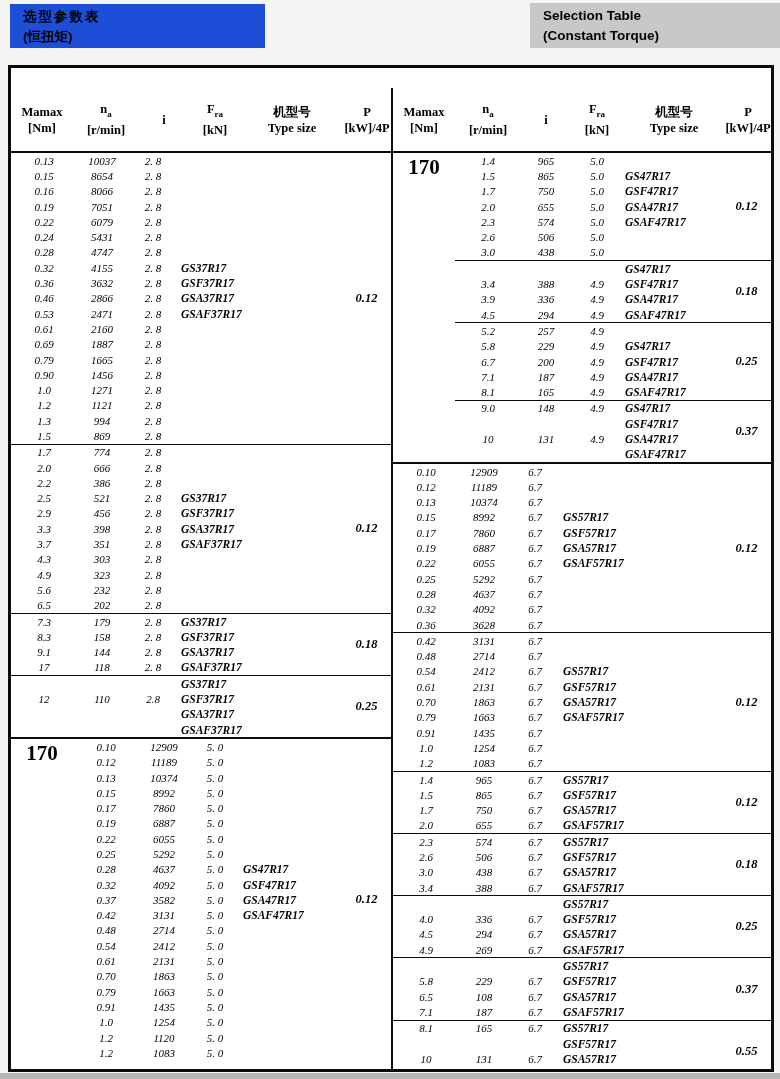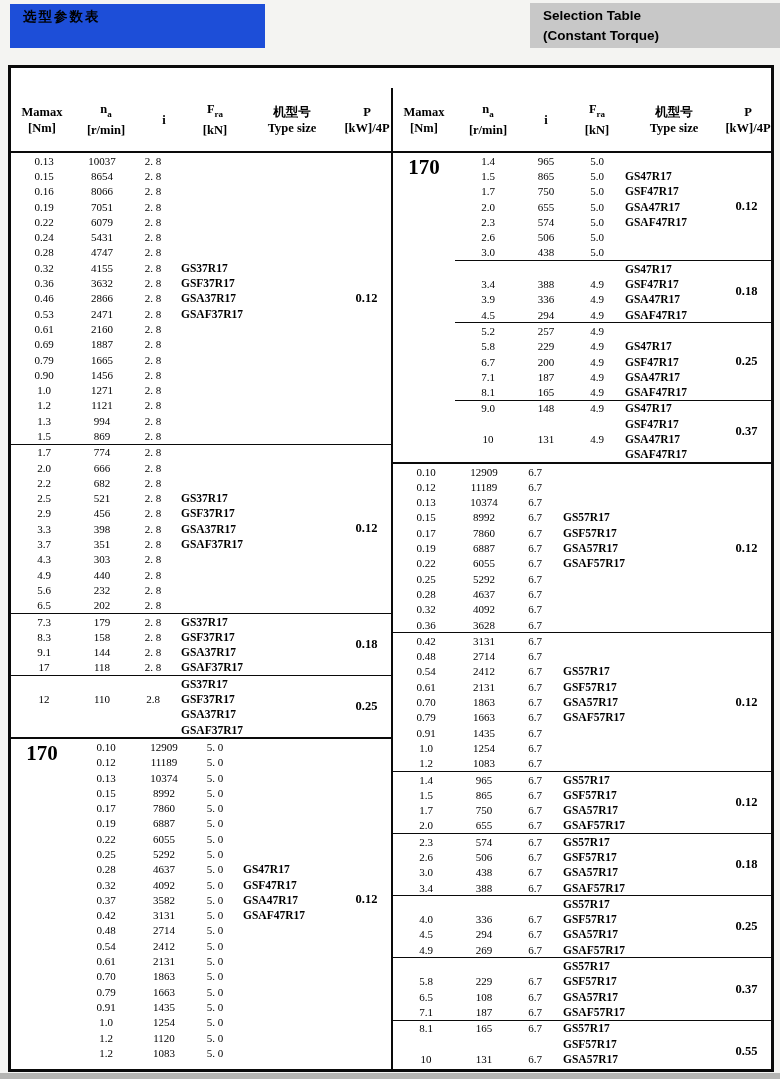--- a/index.html
+++ b/index.html
@@ -31,40 +31,41 @@
     font-weight:bold;font-size:12.5px;line-height:16px;
   }
   .thead sub{font-size:9px;}
   .section{display:flex;}
   .section + .section{border-top:2.5px solid #0a0a0a;}
   .mamax{
     flex:0 0 62px;text-align:center;font-weight:bold;font-size:21px;
     line-height:24px;padding-top:2px;box-sizing:border-box;
   }
   .blocks{flex:1;min-width:0;display:flex;flex-direction:column;}
-  .block{display:flex;}
+  .block{display:flex;font-style:italic;}
   .block + .block{border-top:1.5px solid #0a0a0a;}
   .lines{flex:1;min-width:0;}
   .line{
     display:grid;grid-template-columns:66px 50px 52px 1fr;
     height:15.3px;align-items:center;font-size:11px;white-space:pre;
   }
   .cell{text-align:center;overflow:hidden;}
   .cell.type{text-align:left;font-weight:bold;font-size:11.5px;padding-left:2px;}
   .pcell{
     flex:0 0 49px;display:flex;align-items:center;justify-content:center;
     font-weight:bold;font-size:12.5px;
   }
   .bottom-strip{position:absolute;left:0;bottom:0;width:780px;height:6px;background:#b5b5b3;}
 </style>
 </head>
 <body>
 
 <div class="title-box title-cn" style="background: #1d4ed8;">
   <div class="l1">选型参数表</div>
+  <div class="l2">(恒扭矩)</div>
 </div>
 <div class="title-box title-en" style="background: rgb(200, 200, 200);">
   <div class="l1">Selection Table</div>
   <div class="l2">(Constant Torque)</div>
 </div>
 
 <div class="sel-table">
 
   <div class="half">
     <div class="thead">
@@ -116,27 +117,27 @@
                 <div class="line"><div class="cell">1.2</div><div class="cell">1121</div><div class="cell">2. 8</div><div class="cell type"></div></div>
                 <div class="line"><div class="cell">1.3</div><div class="cell">994</div><div class="cell">2. 8</div><div class="cell type"></div></div>
                 <div class="line"><div class="cell">1.5</div><div class="cell">869</div><div class="cell">2. 8</div><div class="cell type"></div></div>
               </div>
               <div class="pcell">0.12</div>
             </div>
             <div class="block">
               <div class="lines">
                 <div class="line"><div class="cell">1.7</div><div class="cell">774</div><div class="cell">2. 8</div><div class="cell type"></div></div>
                 <div class="line"><div class="cell">2.0</div><div class="cell">666</div><div class="cell">2. 8</div><div class="cell type"></div></div>
-                <div class="line"><div class="cell">2.2</div><div class="cell">682</div><div class="cell">2. 8</div><div class="cell type"></div></div>
+                <div class="line"><div class="cell">2.2</div><div class="cell">386</div><div class="cell">2. 8</div><div class="cell type"></div></div>
                 <div class="line"><div class="cell">2.5</div><div class="cell">521</div><div class="cell">2. 8</div><div class="cell type">GS37R17</div></div>
                 <div class="line"><div class="cell">2.9</div><div class="cell">456</div><div class="cell">2. 8</div><div class="cell type">GSF37R17</div></div>
                 <div class="line"><div class="cell">3.3</div><div class="cell">398</div><div class="cell">2. 8</div><div class="cell type">GSA37R17</div></div>
                 <div class="line"><div class="cell">3.7</div><div class="cell">351</div><div class="cell">2. 8</div><div class="cell type">GSAF37R17</div></div>
                 <div class="line"><div class="cell">4.3</div><div class="cell">303</div><div class="cell">2. 8</div><div class="cell type"></div></div>
-                <div class="line"><div class="cell">4.9</div><div class="cell">440</div><div class="cell">2. 8</div><div class="cell type"></div></div>
+                <div class="line"><div class="cell">4.9</div><div class="cell">323</div><div class="cell">2. 8</div><div class="cell type"></div></div>
                 <div class="line"><div class="cell">5.6</div><div class="cell">232</div><div class="cell">2. 8</div><div class="cell type"></div></div>
                 <div class="line"><div class="cell">6.5</div><div class="cell">202</div><div class="cell">2. 8</div><div class="cell type"></div></div>
               </div>
               <div class="pcell">0.12</div>
             </div>
             <div class="block">
               <div class="lines">
                 <div class="line"><div class="cell">7.3</div><div class="cell">179</div><div class="cell">2. 8</div><div class="cell type">GS37R17</div></div>
                 <div class="line"><div class="cell">8.3</div><div class="cell">158</div><div class="cell">2. 8</div><div class="cell type">GSF37R17</div></div>
                 <div class="line"><div class="cell">9.1</div><div class="cell">144</div><div class="cell">2. 8</div><div class="cell type">GSA37R17</div></div>

